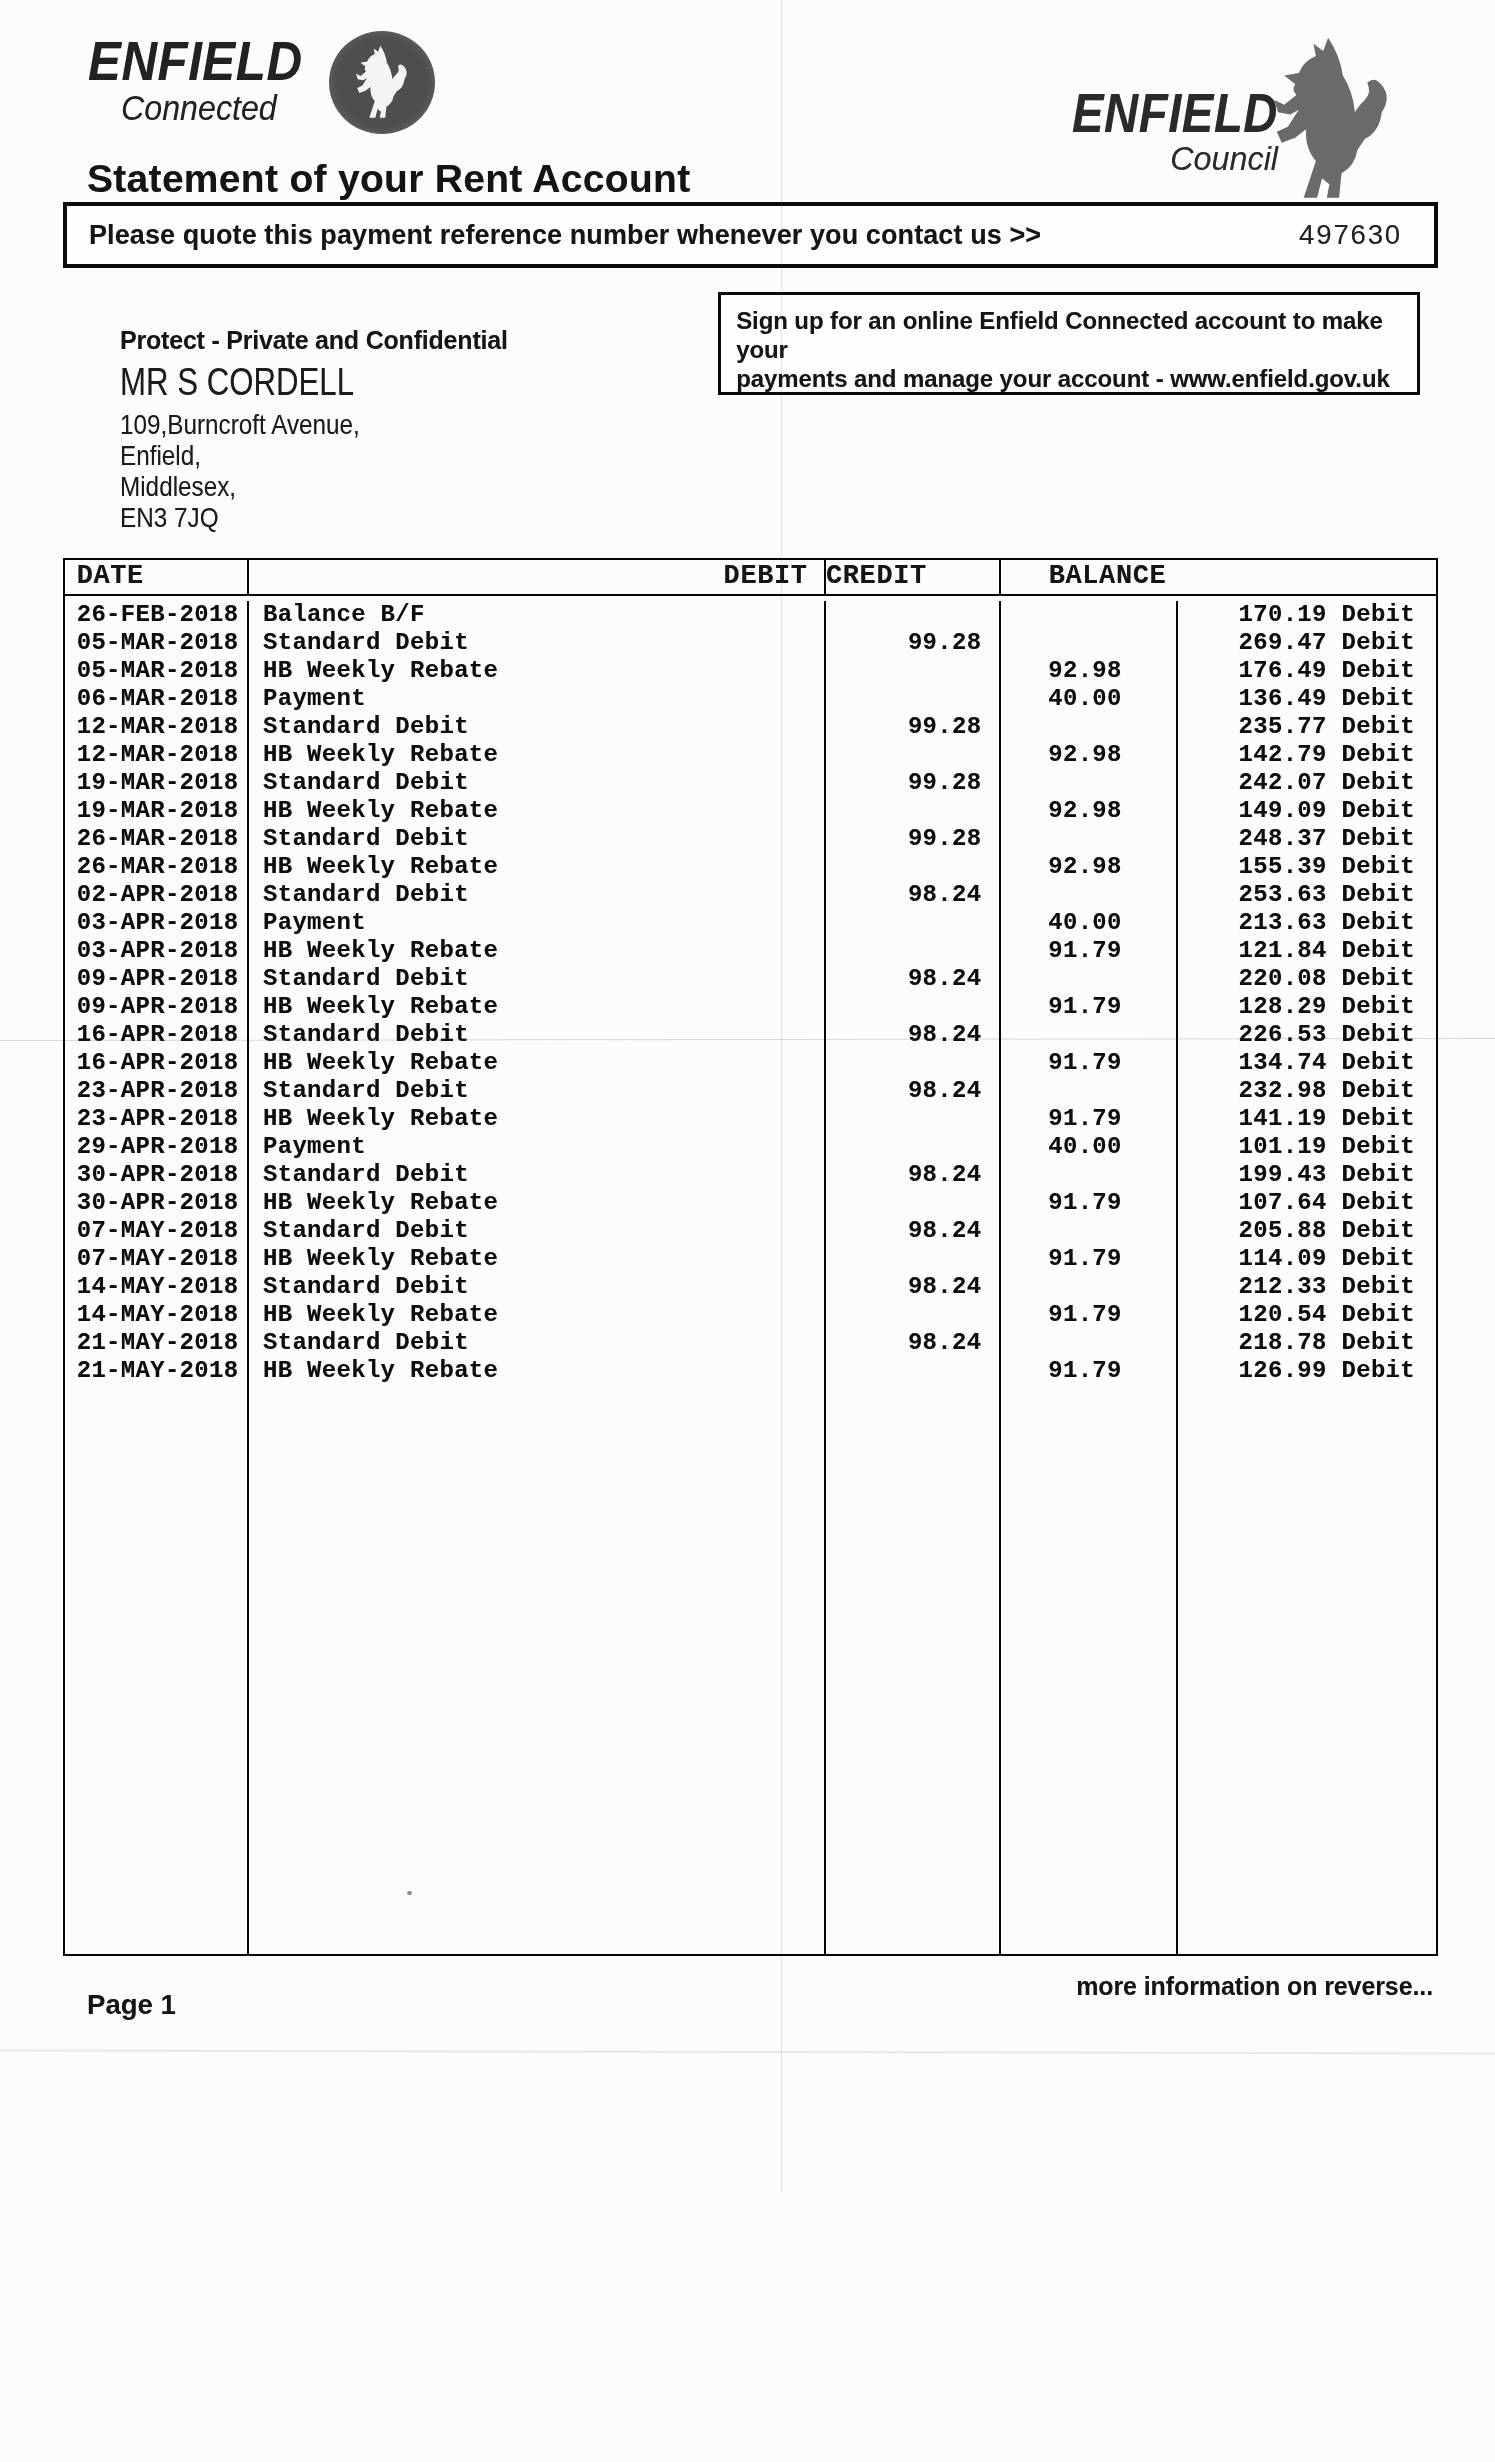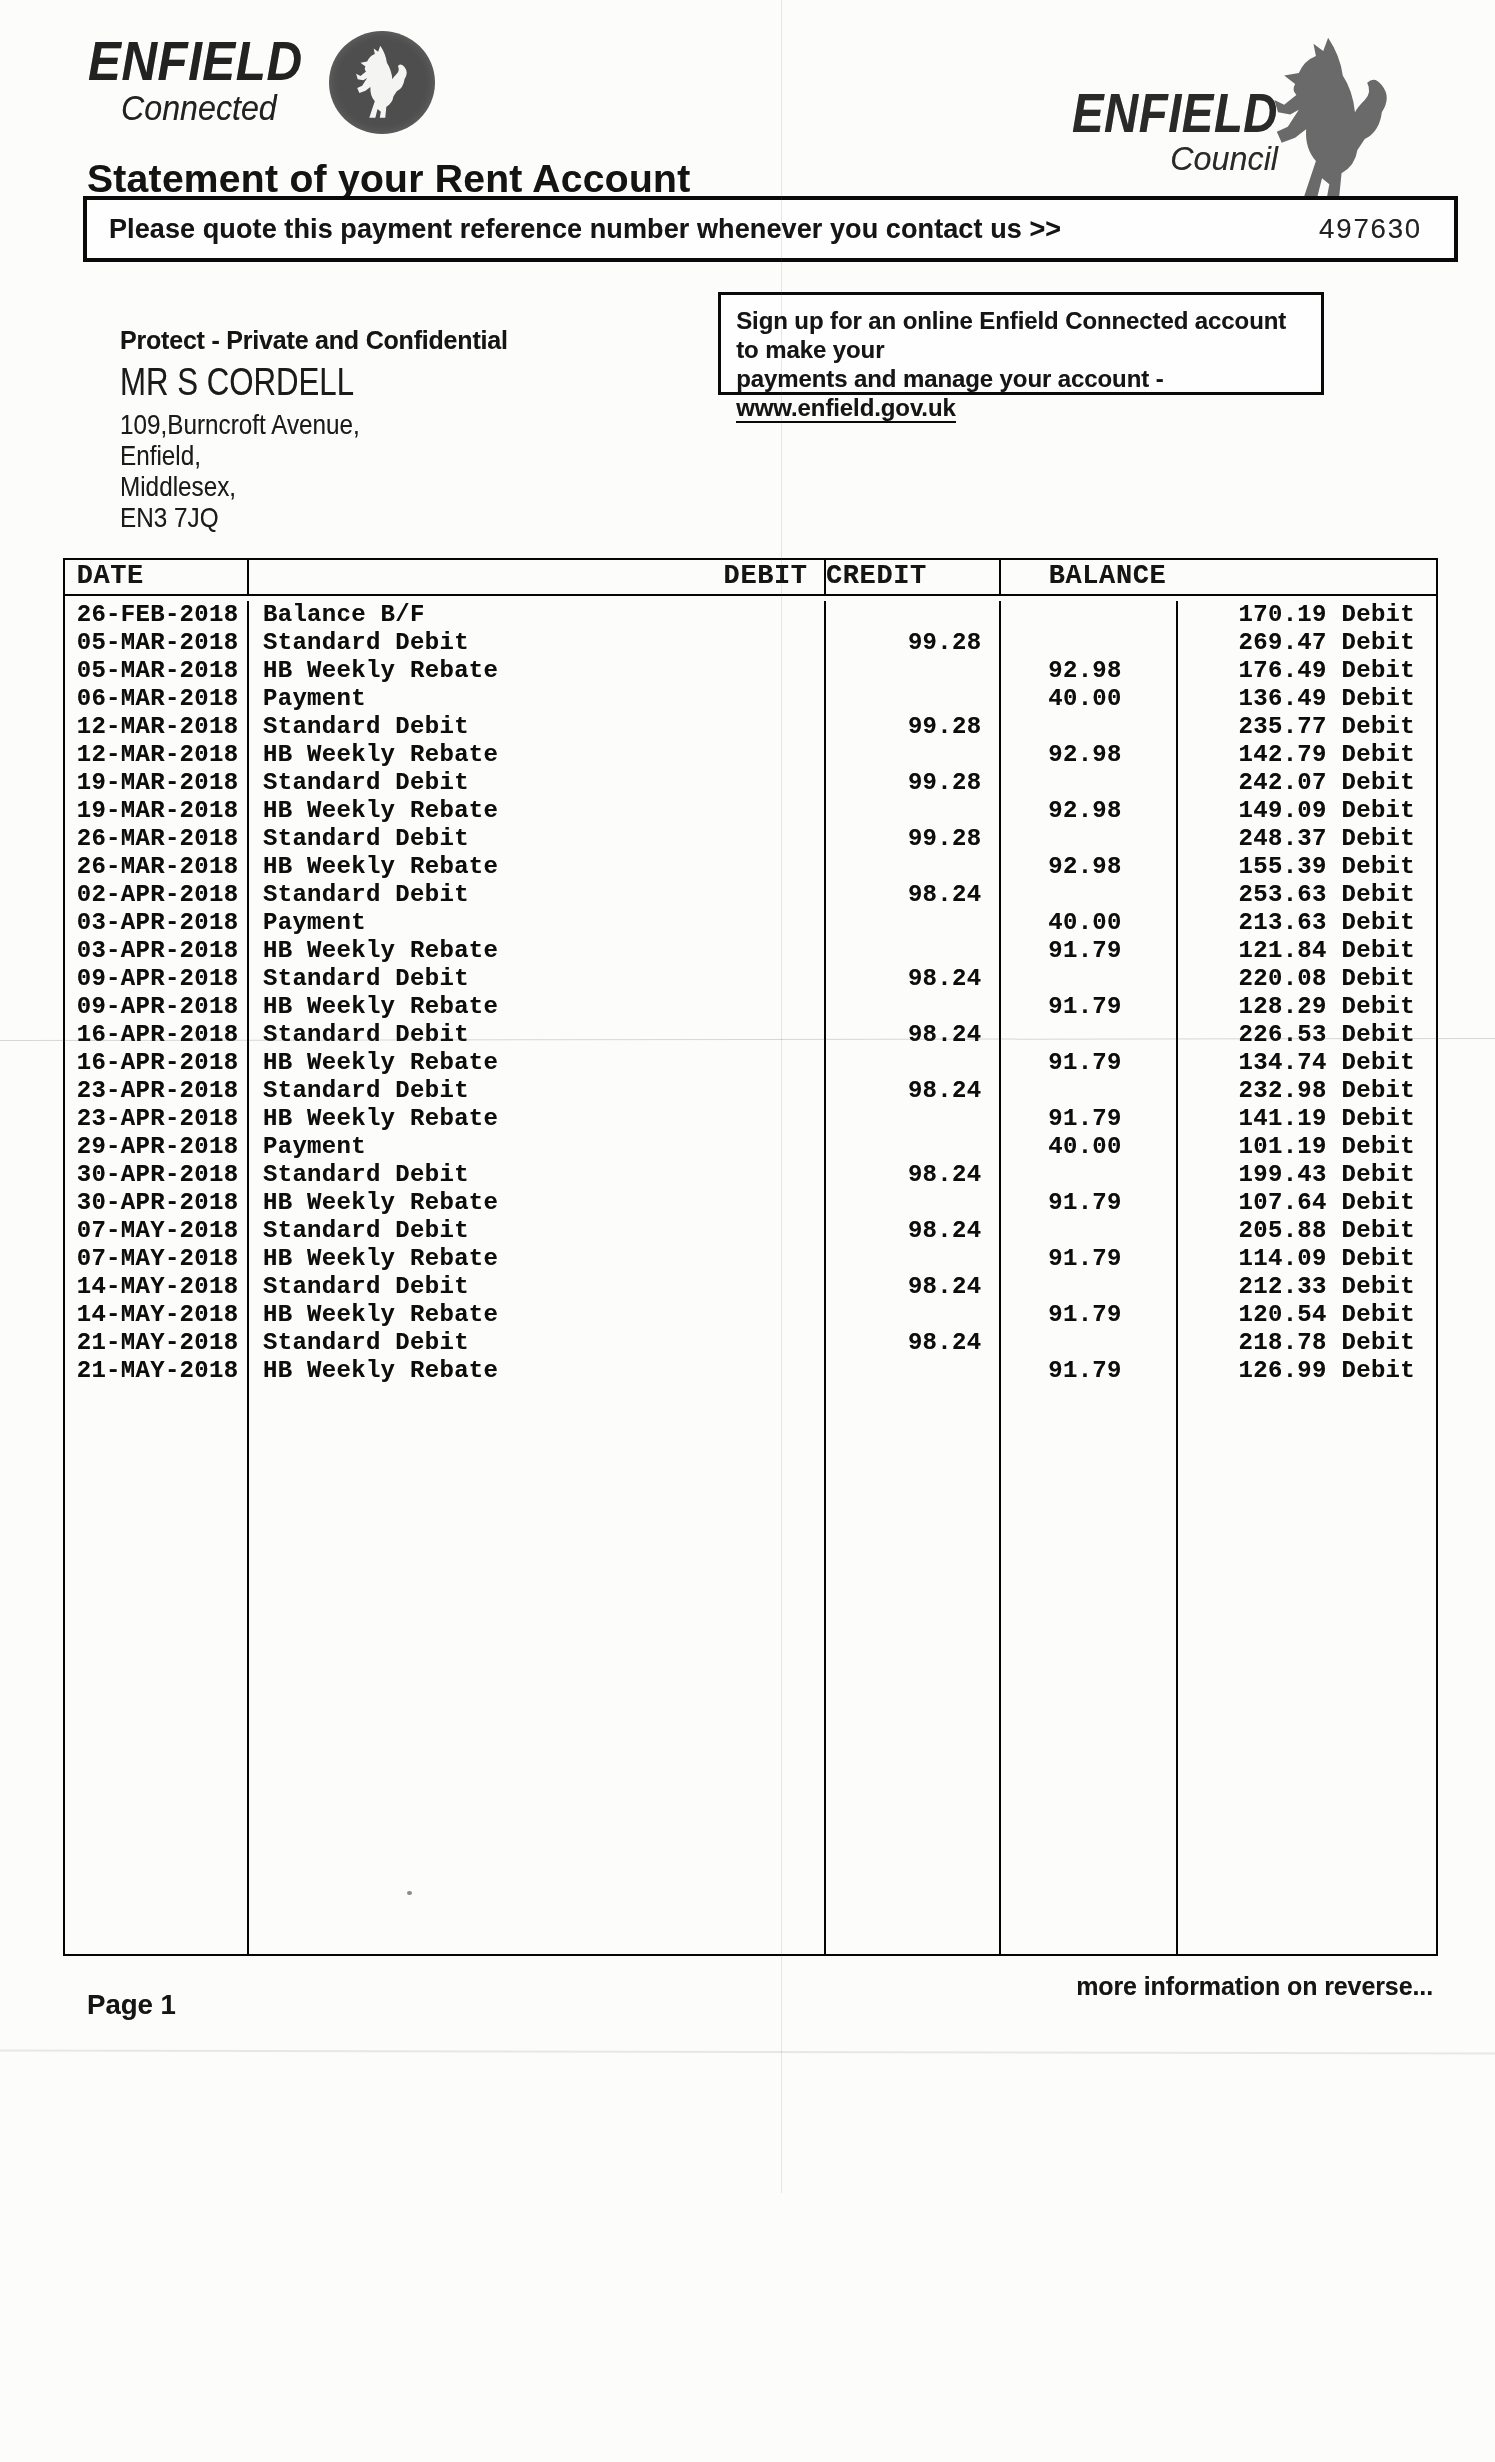--- a/index.html
+++ b/index.html
@@ -39,30 +39,30 @@
     font-size:34px;font-style:italic;color:#2a2a2a;margin-top:0;
     transform:scaleX(.95);transform-origin:right;
   }
   .council-beast{left:1259px;top:34px;width:148px;height:171px;}
 
   
   .doc-title{left:87px;top:157px;font-size:39px;font-weight:bold;letter-spacing:0.3px;color:#141414;}
 
   
   .ref-bar{
-    left:63px;top:196px;width:1375px;height:66px;border:4.1px solid #0a0a0a;
+    left:63px;top:202px;width:1375px;height:66px;border:4.1px solid #0a0a0a;
     display:flex;align-items:center;justify-content:space-between;
-    padding:0 32px 0 22px;background:#fefefe;margin-left:20px;
+    padding:0 32px 0 22px;background:#fefefe;
   }
   .ref-bar .lbl{font-size:27px;font-weight:bold;letter-spacing:0.1px;}
   .ref-bar .num{font-size:27.6px;font-weight:normal;letter-spacing:1.8px;color:#222;}
 
   
   .signup-box{
-    left:718px;top:292px;width:606px;height:103px;border:3.5px solid #0a0a0a;
+    left:718px;top:292px;width:702px;height:103px;border:3.5px solid #0a0a0a;
     padding:10.6px 15.2px 0 15.2px;background:#fefefe;
     font-size:24px;font-weight:bold;line-height:1.22;letter-spacing:-0.1px;
   }
   .signup-box .url{border-bottom:2.3px solid #0a0a0a;padding-bottom:0;text-align:right;}
 
   
   .recipient{left:120px;top:326px;width:575px;}
   .recipient .privacy{font-size:25px;font-weight:bold;margin-bottom:7px;letter-spacing:-0.2px;}
   .recipient .name{
     font-size:39px;line-height:1.0;margin-bottom:9.4px;color:#1b1b1b;

